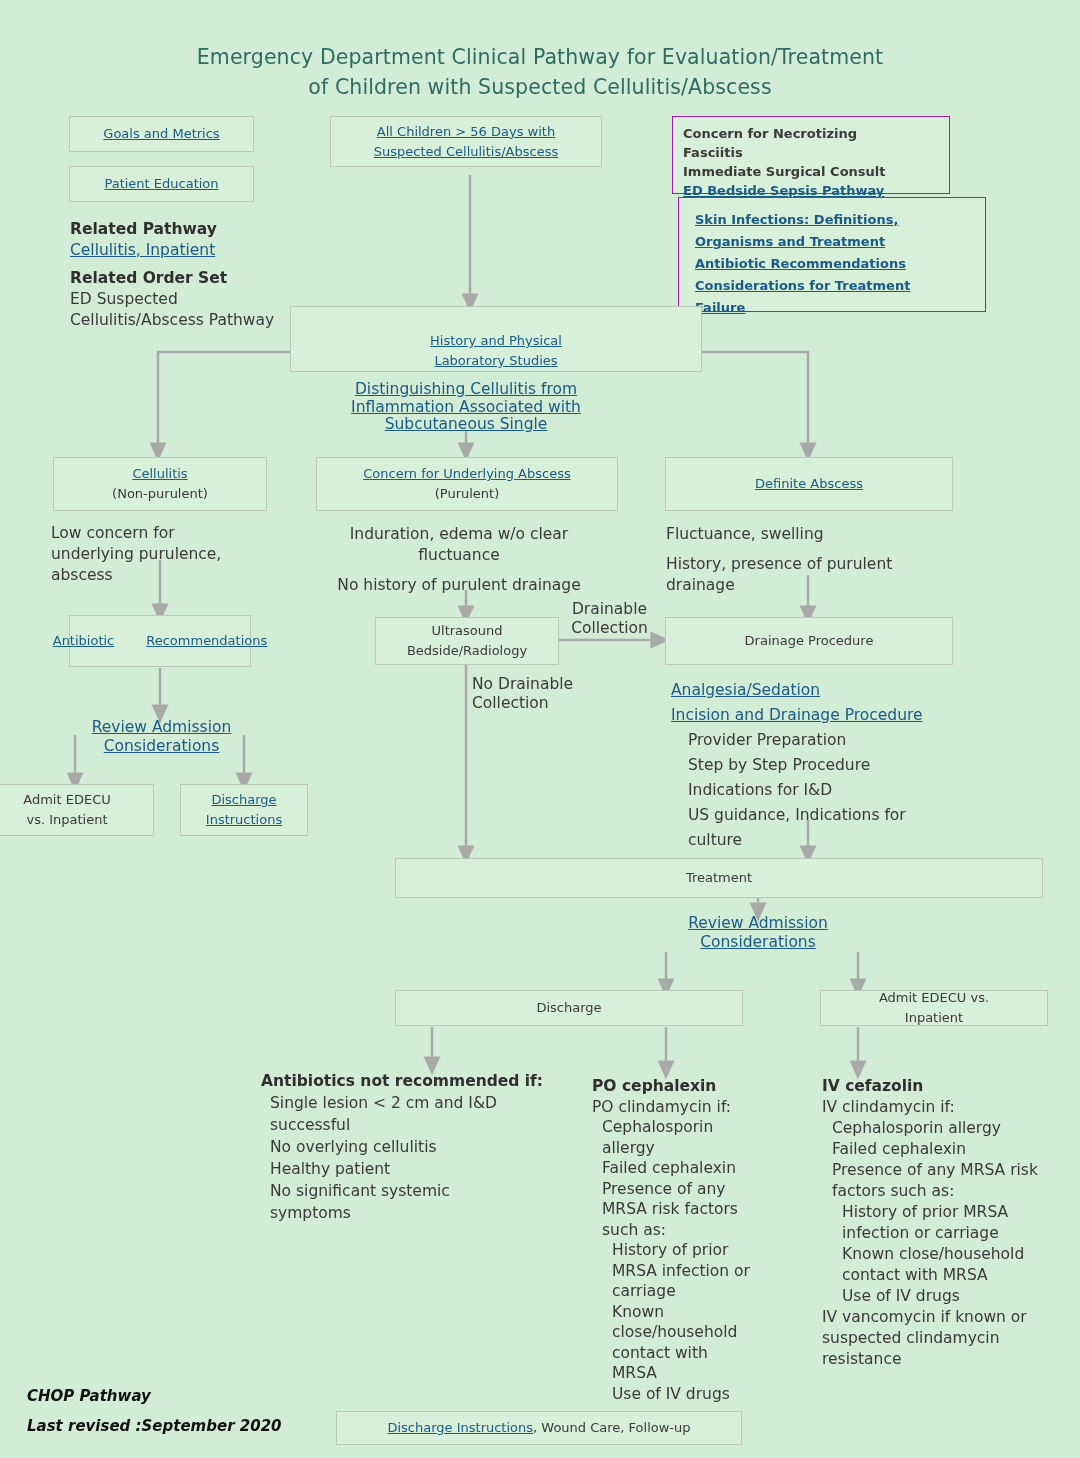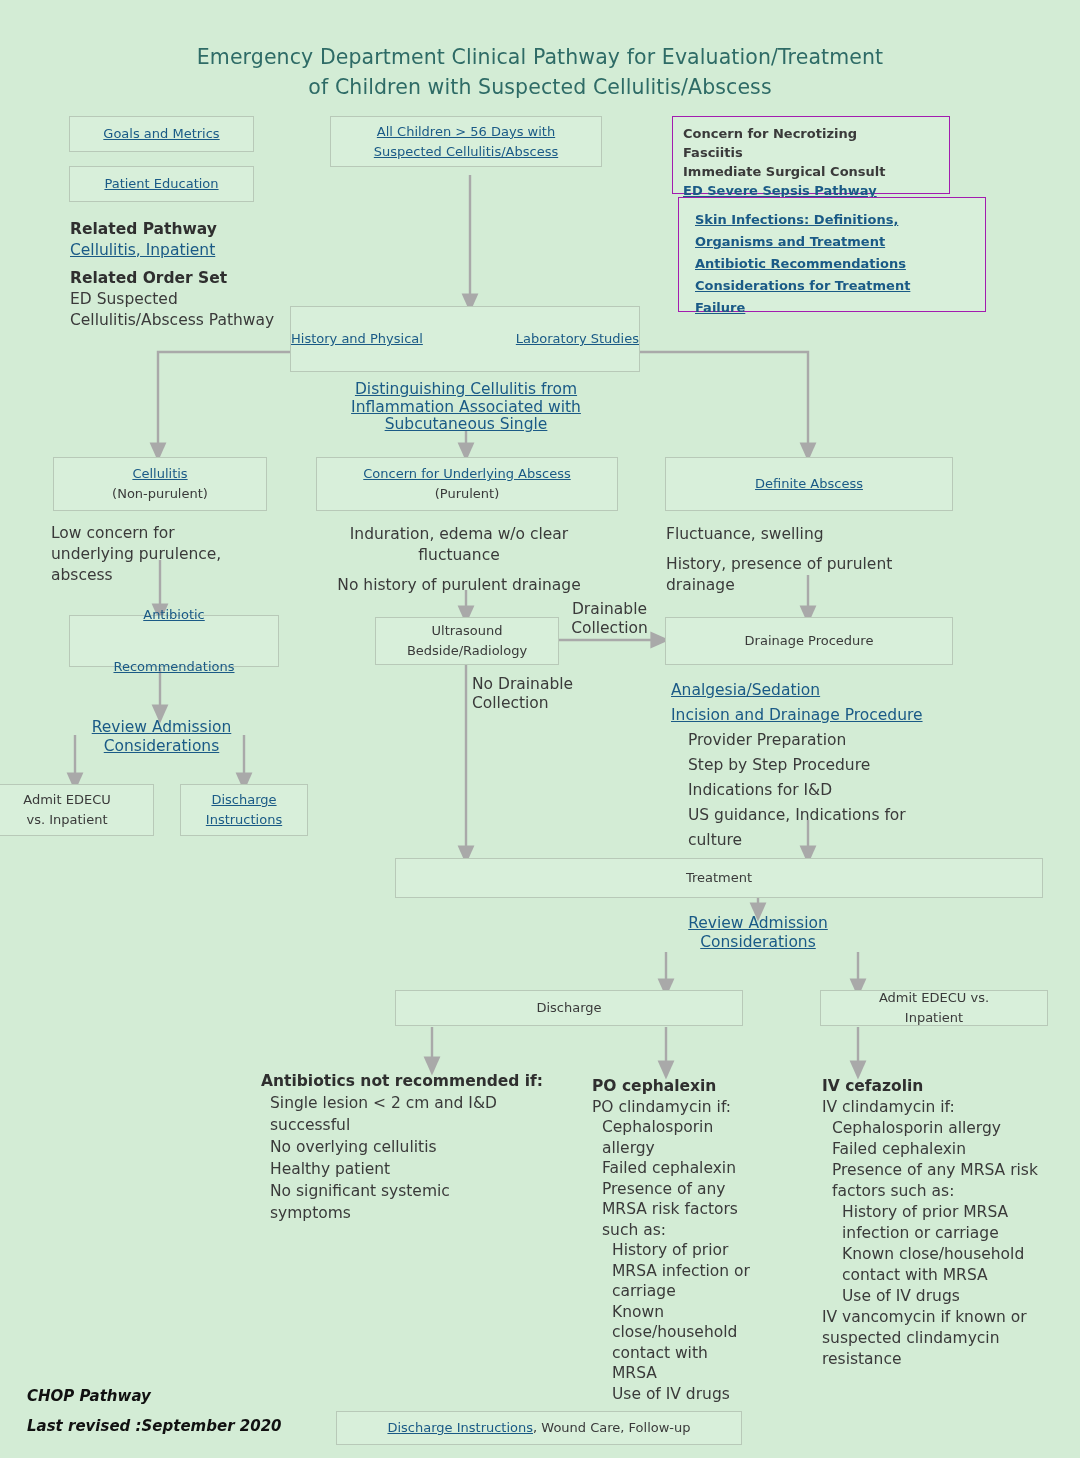--- a/index.html
+++ b/index.html
@@ -124,32 +124,32 @@
 
   <div class="box" style="left:330px;top:116px;width:272px;height:51px;flex-direction:column;">
     <span class="lnk">All Children &gt; 56 Days with</span>
     <span class="lnk">Suspected Cellulitis/Abscess</span>
   </div>
 
   <div class="box peach tl" style="left:672px;top:116px;width:278px;height:78px;flex-direction:column;padding:7px 10px;line-height:19px;">
     <span class="listline">Concern for Necrotizing</span>
     <span class="listline">Fasciitis</span>
     <span class="listline">Immediate Surgical Consult</span>
-    <span class="lnk listline">ED Severe Sepsis Pathway</span>
+    <span class="lnk listline">ED Bedside Sepsis Pathway</span>
   </div>
 
   <div class="box peach tl" style="left:678px;top:197px;width:308px;height:115px;flex-direction:column;padding:11px 16px;line-height:22px;">
     <span class="lnk listline">Skin Infections: Definitions,</span>
     <span class="lnk listline">Organisms and Treatment</span>
     <span class="lnk listline">Antibiotic Recommendations</span>
     <span class="lnk listline">Considerations for Treatment</span>
     <span class="lnk listline">Failure</span>
   </div>
 
-  <div class="box" style="left:290px;top:306px;width:350px;height:66px;flex-direction:row;justify-content:space-between;">
+  <div class="box" style="left:290px;top:306px;width:412px;height:66px;flex-direction:column;justify-content:flex-end;">
     <span class="lnk">History and Physical</span>
     <span class="lnk">Laboratory Studies</span>
   </div>
 
   <div class="txt ctr" style="left:306px;top:381px;width:320px;line-height:17.5px;">
     <span class="lnk listline">Distinguishing Cellulitis from</span>
     <span class="lnk listline">Inflammation Associated with</span>
     <span class="lnk listline">Subcutaneous Single</span>
   </div>
 
@@ -166,21 +166,21 @@
   <div class="box" style="left:665px;top:457px;width:288px;height:54px;">
     <span class="lnk">Definite Abscess</span>
   </div>
 
   <div class="txt" style="left:51px;top:523px;width:220px;">
     <span class="listline">Low concern for</span>
     <span class="listline">underlying purulence,</span>
     <span class="listline">abscess</span>
   </div>
 
-  <div class="box" style="left:69px;top:615px;width:210px;height:52px;flex-direction:column;gap:32px;">
+  <div class="box" style="left:69px;top:615px;width:182px;height:52px;flex-direction:row;gap:32px;">
     <span class="lnk">Antibiotic</span>
     <span class="lnk">Recommendations</span>
   </div>
 
   <div class="txt ctr" style="left:64px;top:718px;width:195px;line-height:19px;">
     <span class="lnk listline">Review Admission</span>
     <span class="lnk listline">Considerations</span>
   </div>
 
   <div class="box" style="left:-20px;top:784px;width:174px;height:52px;flex-direction:column;">

